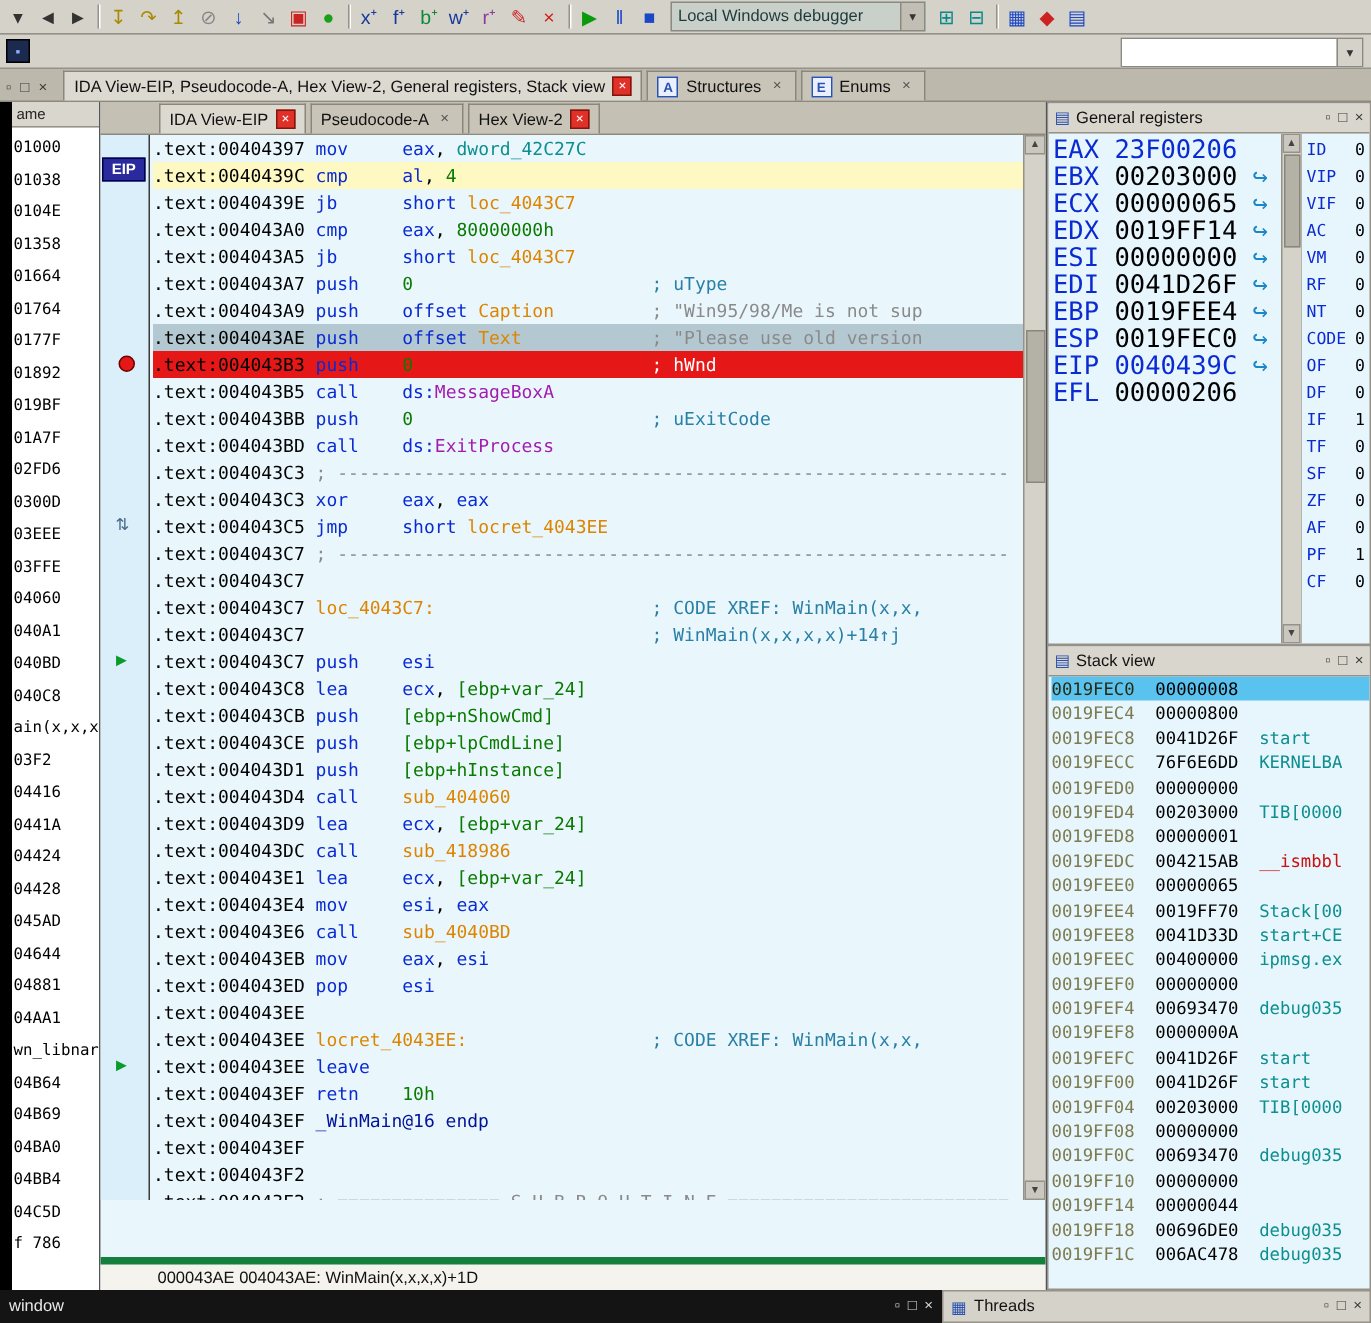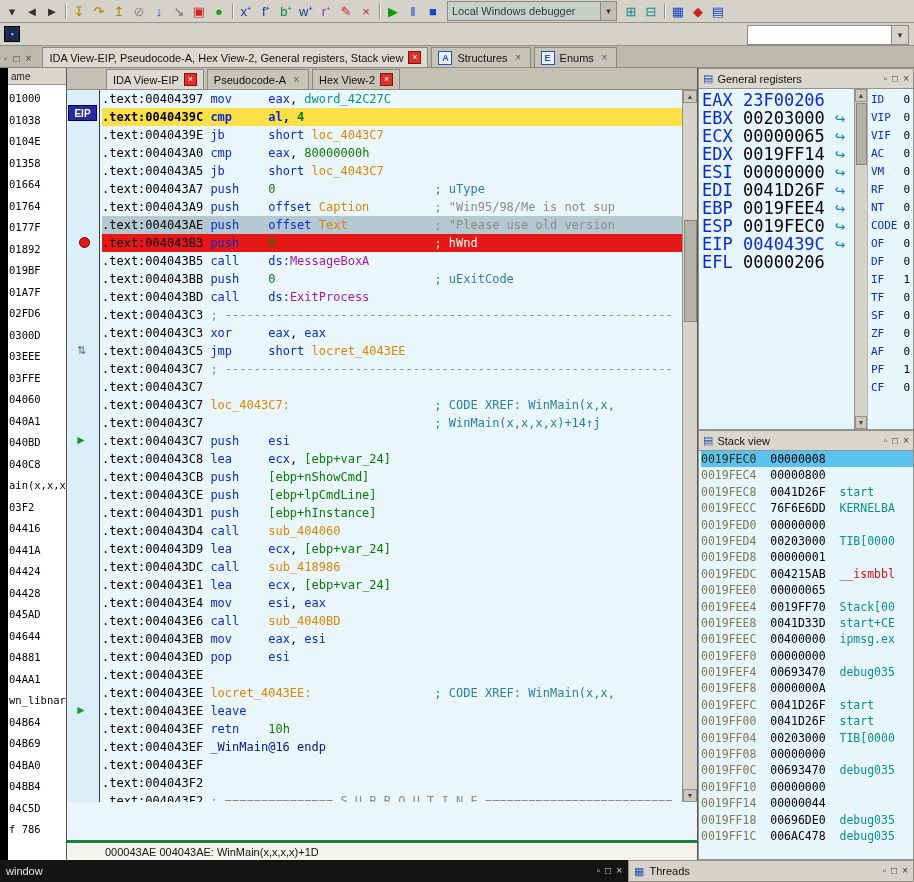--- a/index.html
+++ b/index.html
@@ -64,28 +64,28 @@
   .eipbadge{position:absolute;left:1px;width:29px;height:16px;background:#2a2a9e;border:1px solid #00004a;
             color:#fff;font-size:10px;font-weight:bold;display:flex;align-items:center;justify-content:center;
             box-sizing:border-box;font-family:"Liberation Sans",sans-serif;}
   .bpdot{position:absolute;left:12px;width:11px;height:11px;border-radius:50%;background:#e61717;
          border:1px solid #6a0000;box-sizing:border-box;}
   .marrow{position:absolute;left:8px;color:#0b9b2b;font-size:12px;line-height:12px;}
   .mupdown{position:absolute;left:10px;color:#4a6a8a;font-size:11px;line-height:11px;}
   .dlines{flex:1;overflow:hidden;font-family:"DejaVu Sans Mono",monospace;font-size:12px;
           line-height:18px;white-space:pre;padding-left:2px;}
   .dline{height:18px;}
-  .dline.eip{background:#fde047;font-weight:bold;}
+  .dline.eip{background:#fef9c3;}
   .dline.sel{background:#b4c8d2;}
   .dline.bp{background:#e61717;}
   .dline.bp .tc{color:#fff;}
   .ta{color:#000;} .tm{color:#0a2ad2;} .tr{color:#0a2ad2;} .tp{color:#000;}
   .ti{color:#0b7a00;} .tl{color:#dd8500;} .td{color:#0c8f8f;} .tx{color:#a21caf;}
   .tc{color:#2a7fa5;} .ts{color:#8a8a8a;} .tg{color:#8a8a8a;} .tk{color:#001299;}
-  .dstatus{flex:none;height:17px;background:#f4f3ee;border-top:3px solid #15803d;
+  .dstatus{flex:none;height:17px;background:#f4f3ee;border-top:5px solid #15803d;
            display:flex;align-items:center;padding-left:38px;font-size:11px;color:#111;margin-top:38px;}
 
   
   .vscroll{width:14px;flex:none;background:#d5d2c9;border-left:1px solid #96928a;position:relative;}
   .sarrow{position:absolute;left:0;width:100%;height:13px;display:flex;align-items:center;
           justify-content:center;font-size:7px;color:#444;background:#cac7be;border:1px solid #96928a;box-sizing:border-box;}
   .sarrow.up{top:0;} .sarrow.down{bottom:0;}
   .sthumb{position:absolute;left:1px;width:11px;background:#b4b1a6;border:1px solid #8a867c;}
   .dvscroll .sthumb{top:130px;height:100px;}
   .regscroll{width:12px;}

